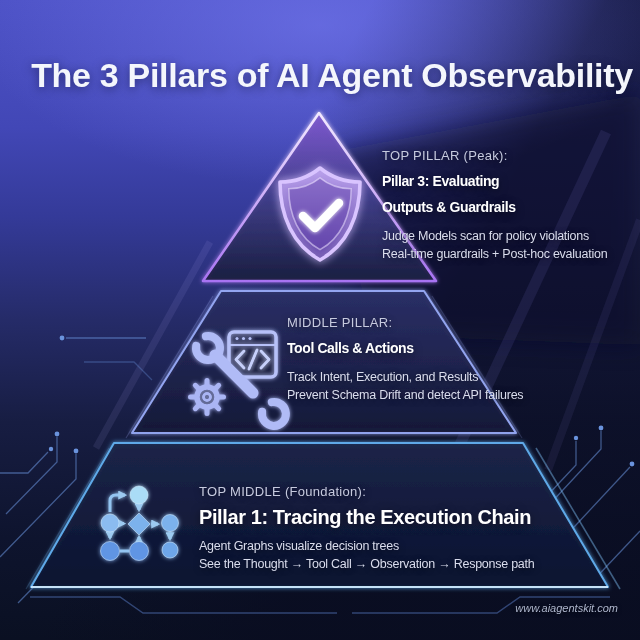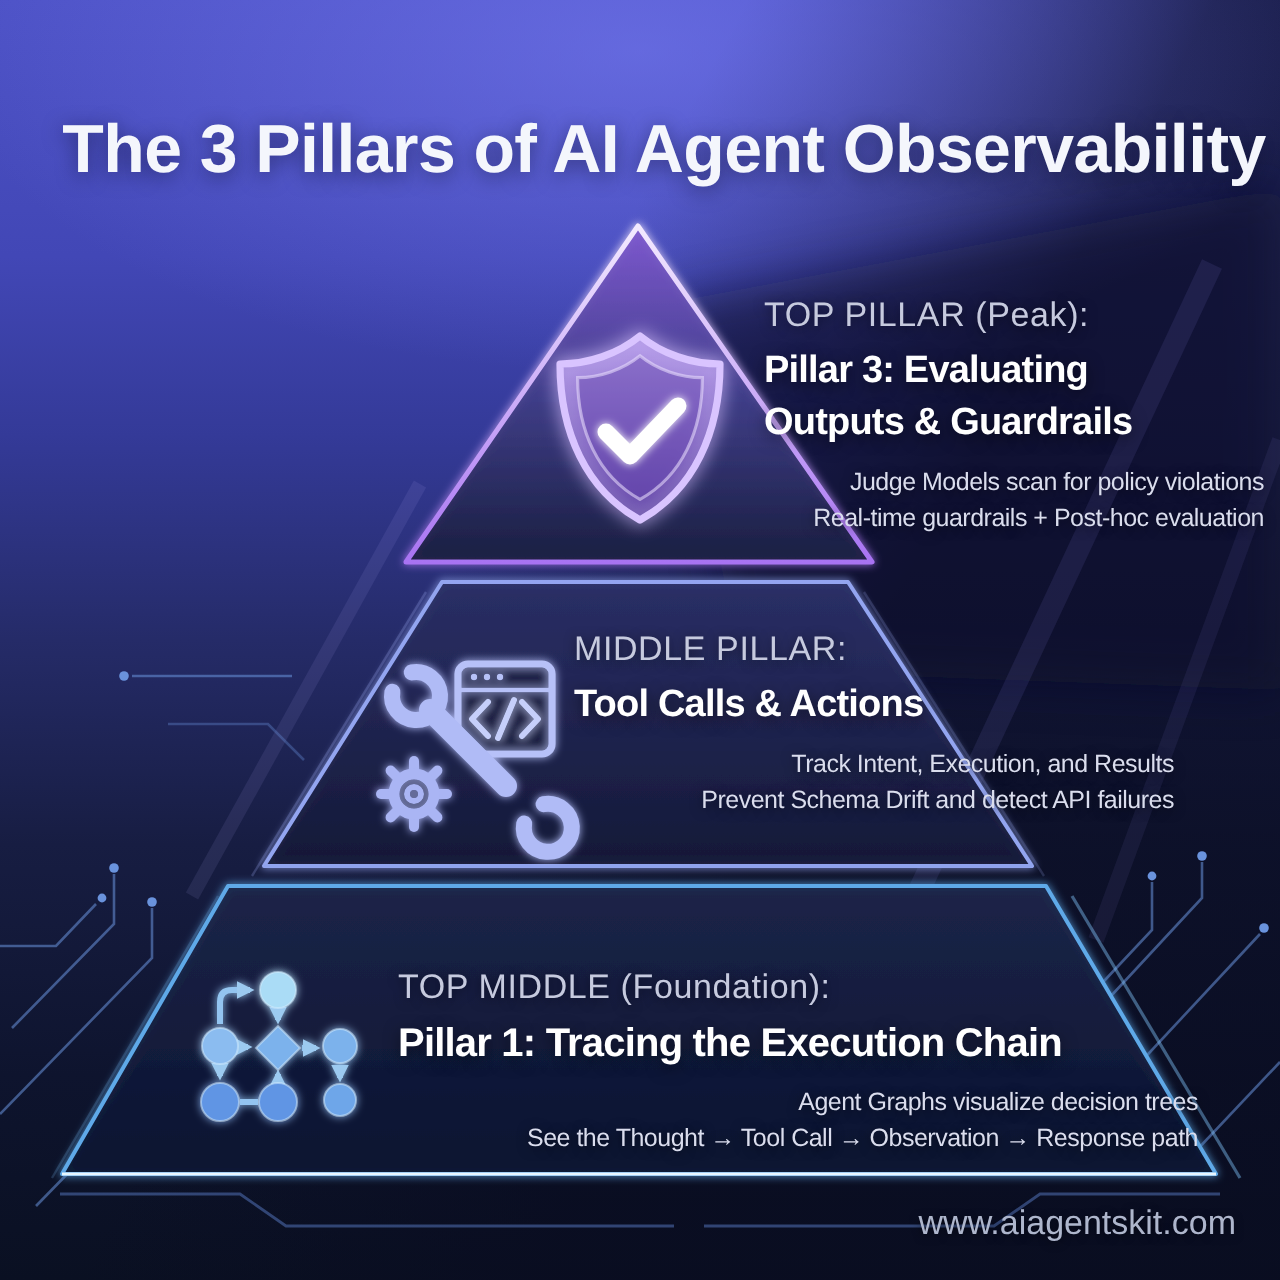--- a/index.html
+++ b/index.html
@@ -11,31 +11,32 @@
       linear-gradient(118deg, rgba(9,12,32,0) 38%, rgba(9,12,32,0.72) 62%),
       linear-gradient(180deg, #4d52c6 0%, #4247b6 20%, #343a98 34%, #252b68 50%, #171d42 66%, #0e142e 84%, #0a1022 100%);
   }
   .scene{position:absolute;left:0;top:0;}
   .title{
     position:absolute;left:0;top:44px;width:640px;margin:12px;text-align:center;
     font-size:34px;font-weight:700;letter-spacing:-0.3px;color:#f4f6fc;
     text-shadow:0 2px 10px rgba(10,12,40,0.5);
   }
   .block{position:absolute;}
-  .block .label{font-size:17px;letter-spacing:0.3px;color:#c6cade;text-shadow:0 1px 6px rgba(0,0,0,0.5);}
-  .block .heading{margin-top:5px;font-size:19px;line-height:26px;font-weight:700;letter-spacing:-0.4px;color:#ffffff;text-shadow:0 2px 8px rgba(0,0,0,0.5);}
-  .block .desc{margin-top:8px;font-size:12.5px;line-height:17.5px;letter-spacing:-0.25px;color:#dadded;text-shadow:0 1px 6px rgba(0,0,0,0.5);text-align:right;}
+  .block .label{font-size:13px;letter-spacing:0.3px;color:#c6cade;text-shadow:0 1px 6px rgba(0,0,0,0.5);}
+  .block .heading{margin-top:5px;font-size:14px;line-height:26px;font-weight:700;letter-spacing:-0.4px;color:#ffffff;text-shadow:0 2px 8px rgba(0,0,0,0.5);}
+  .block .desc{margin-top:8px;font-size:12.5px;line-height:17.5px;letter-spacing:-0.25px;color:#dadded;text-shadow:0 1px 6px rgba(0,0,0,0.5);}
   .block-peak{left:382px;top:148px;width:250px;}
   .block-middle{left:287px;top:315px;width:300px;}
   .block-foundation{left:199px;top:484px;width:400px;}
   .block-foundation .heading{font-size:20px;line-height:27px;}
   .block-foundation .desc{margin-top:7px;}
   .watermark{
-    position:absolute;right:22px;top:602px;font-size:17px;color:#aeb6cc;
+    position:absolute;right:22px;top:602px;font-size:11px;color:#aeb6cc;
     text-shadow:0 1px 4px rgba(0,0,0,0.5);
+    font-style:italic;
   }
 </style>
 </head>
 <body>
 
 <div class="canvas">
 
   <svg class="scene" width="640" height="640" viewBox="0 0 640 640">
     <defs>
       <linearGradient id="triFill" x1="0" y1="0" x2="0" y2="1">

